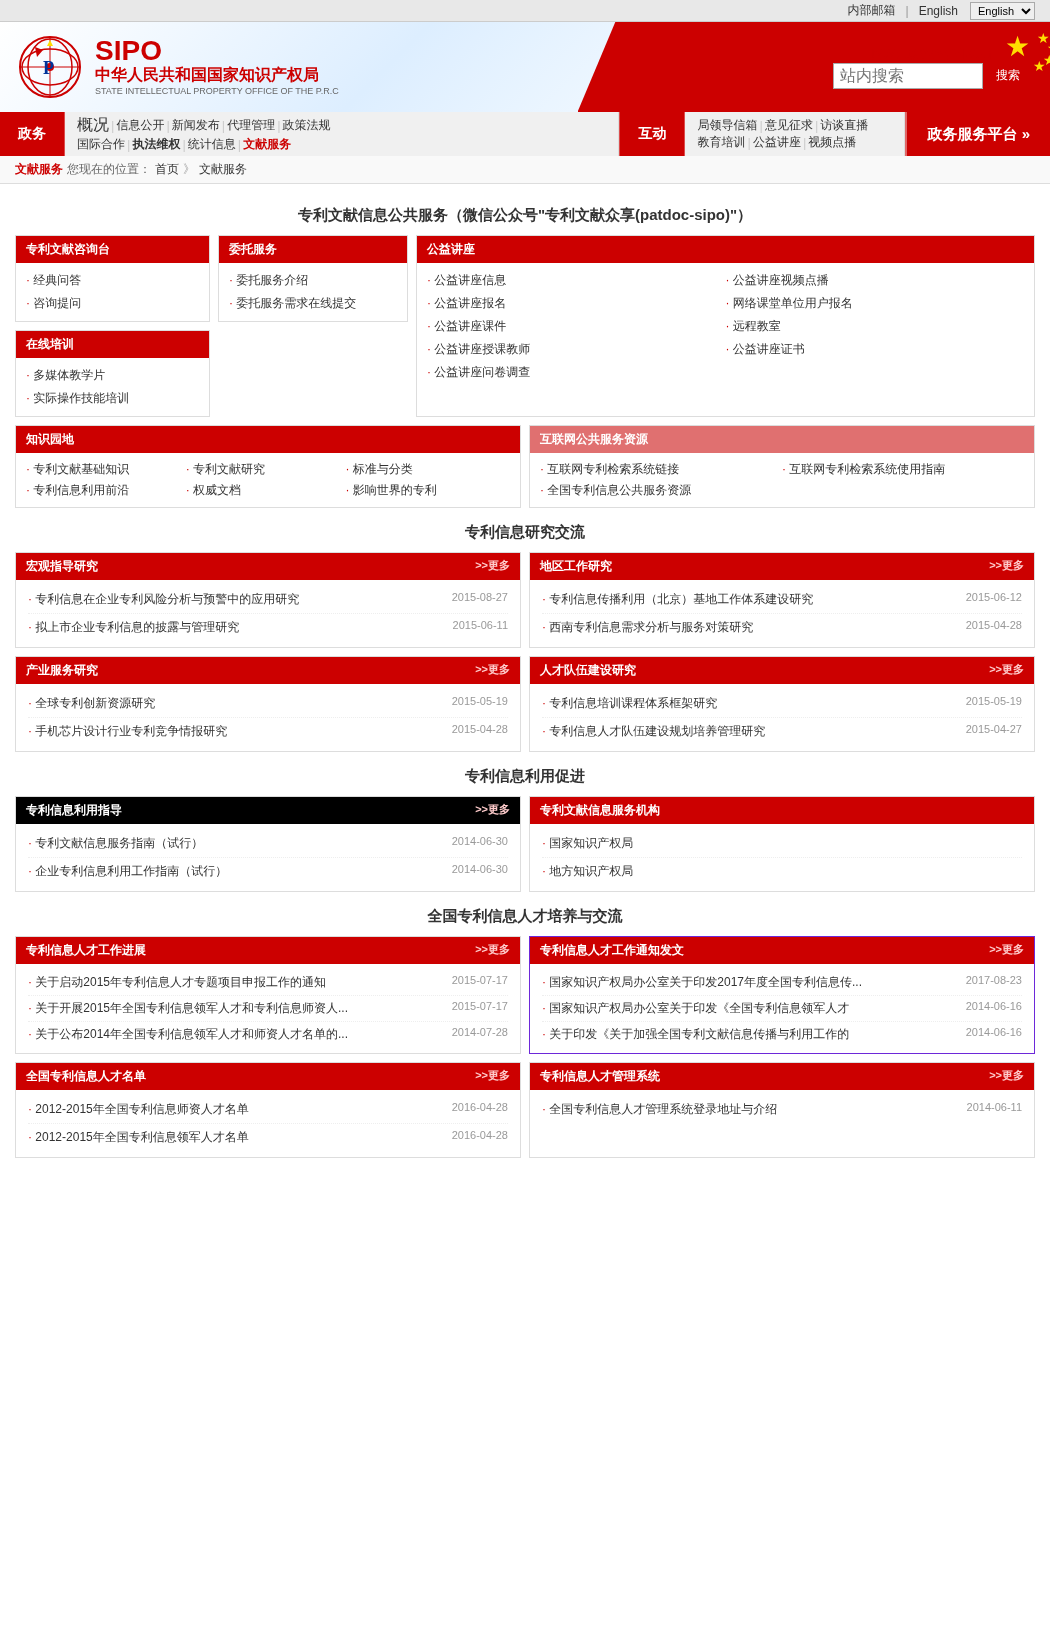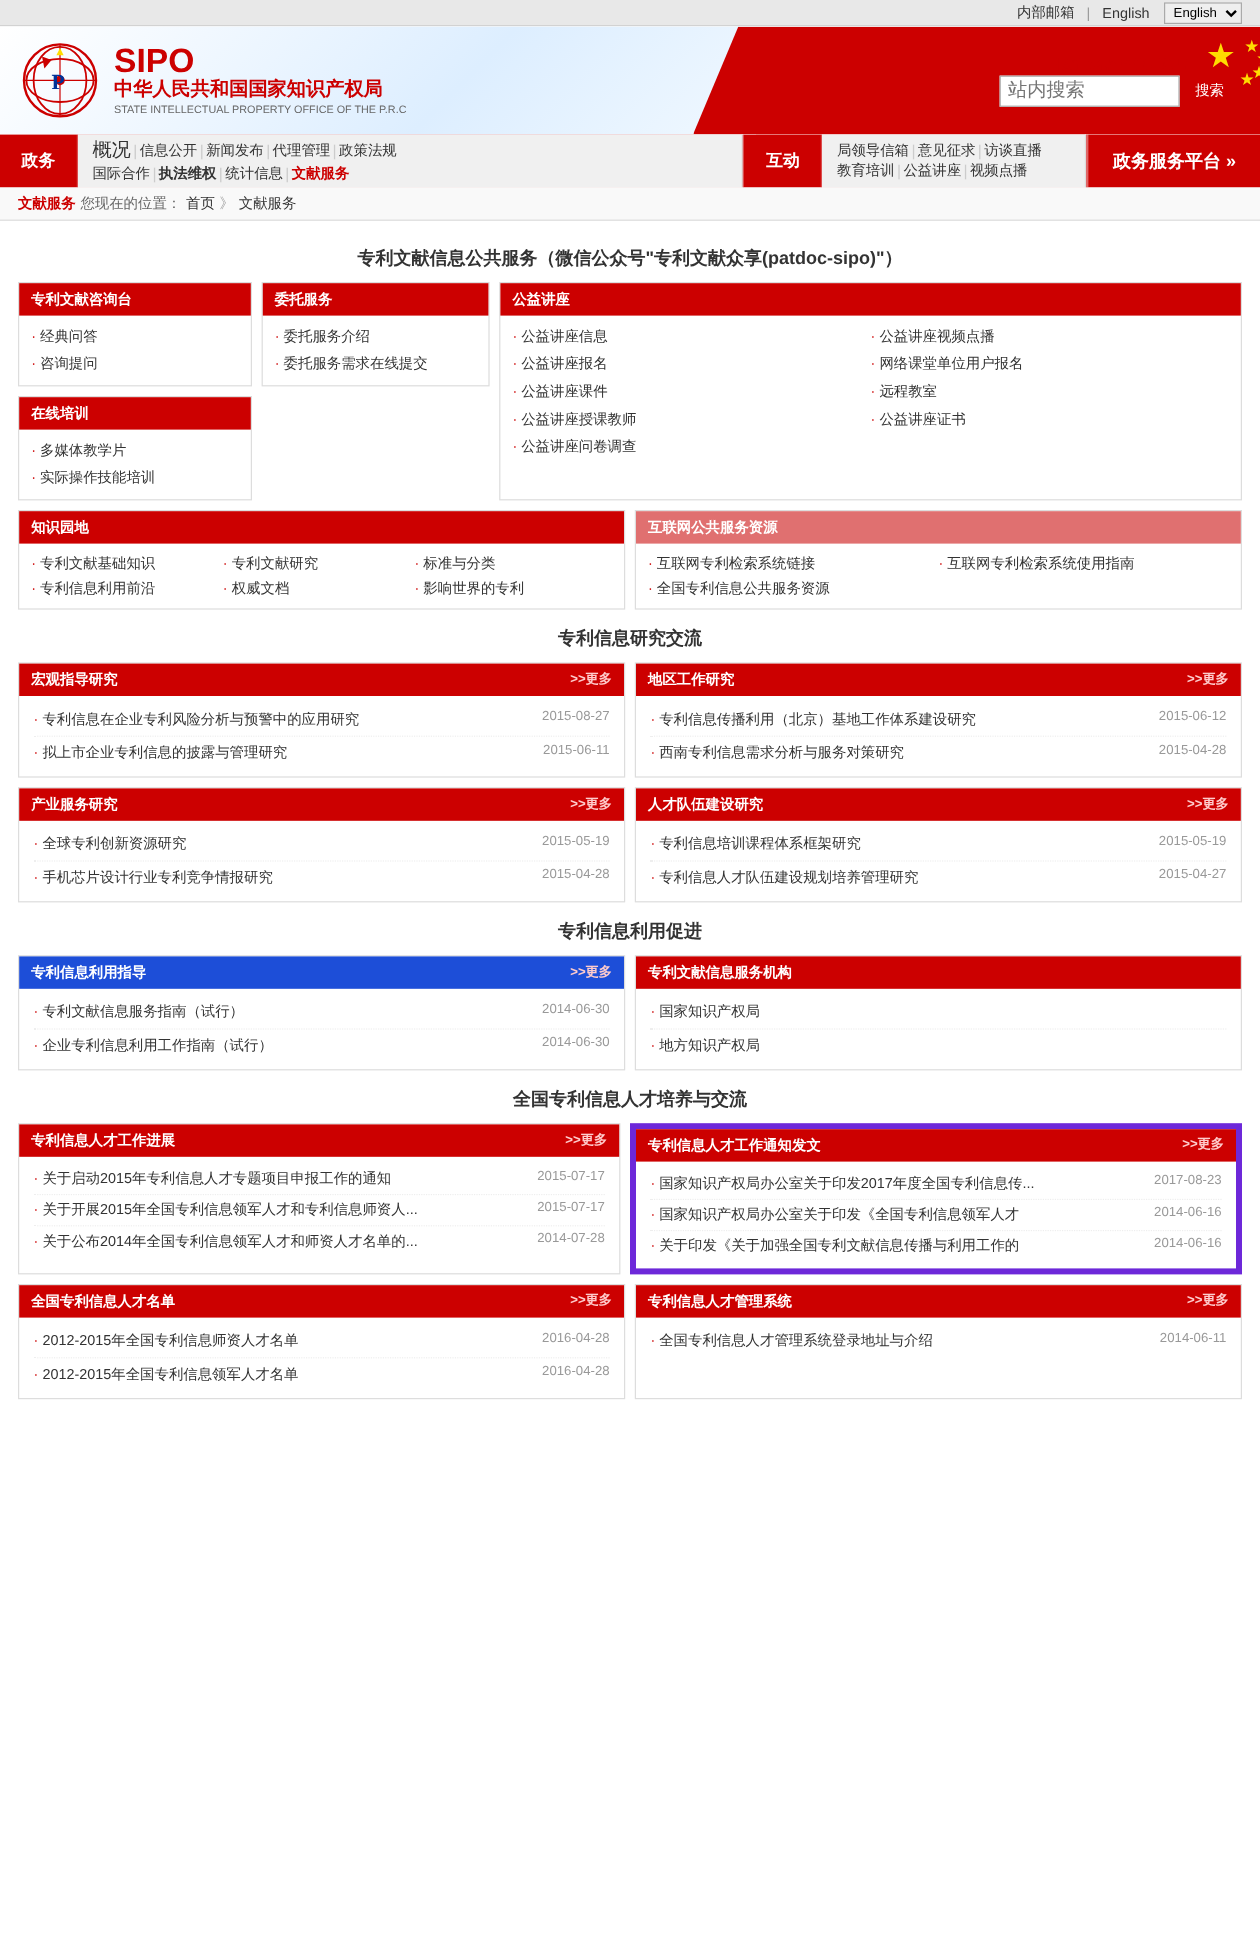--- a/index.html
+++ b/index.html
@@ -273,21 +273,21 @@
         </div>
       </div>
     </div>
   </div>
 
   <div style="text-align:center; font-size:15px; font-weight:bold; color:#333; margin:12px 0 10px;">专利信息利用促进</div>
 
   <div style="display:flex; gap:8px; margin-bottom:15px;">
 
     <div style="flex:1; border:1px solid #ddd;">
-      <div style="background:#1d4ed8; color:#fff; padding:5px 10px; font-size:12px; font-weight:bold; display:flex; justify-content:space-between;">
+      <div style="background:#000000; color:#fff; padding:5px 10px; font-size:12px; font-weight:bold; display:flex; justify-content:space-between;">
         <span>专利信息利用指导</span>
         <a style="color:#ffcccc; font-size:11px; text-decoration:none; cursor:pointer;">&gt;&gt;更多</a>
       </div>
       <div style="padding:6px 12px;">
         <div style="display:flex; justify-content:space-between; padding:5px 0; font-size:12px; border-bottom:1px dotted #eee;">
           <a style="color:#333; text-decoration:none; cursor:pointer;" class="bullet">专利文献信息服务指南（试行）</a>
           <span style="color:#999; font-size:11px; white-space:nowrap; margin-left:8px;">2014-06-30</span>
         </div>
         <div style="display:flex; justify-content:space-between; padding:5px 0; font-size:12px;">
           <a style="color:#333; text-decoration:none; cursor:pointer;" class="bullet">企业专利信息利用工作指南（试行）</a>
@@ -330,21 +330,21 @@
           <a style="color:#333; text-decoration:none; cursor:pointer; max-width:80%; overflow:hidden; text-overflow:ellipsis; white-space:nowrap;" class="bullet">关于开展2015年全国专利信息领军人才和专利信息师资人...</a>
           <span style="color:#999; font-size:11px; white-space:nowrap;">2015-07-17</span>
         </div>
         <div style="display:flex; justify-content:space-between; padding:4px 0; font-size:12px;">
           <a style="color:#333; text-decoration:none; cursor:pointer; max-width:80%; overflow:hidden; text-overflow:ellipsis; white-space:nowrap;" class="bullet">关于公布2014年全国专利信息领军人才和师资人才名单的...</a>
           <span style="color:#999; font-size:11px; white-space:nowrap;">2014-07-28</span>
         </div>
       </div>
     </div>
 
-    <div style="flex:1; border:5px solid #6d28d9;text-align:right;">
+    <div style="flex:1; border:1px solid #6d28d9;text-align:right;">
       <div style="background:#cc0000; color:#fff; padding:5px 10px; font-size:12px; font-weight:bold; display:flex; justify-content:space-between;">
         <span>专利信息人才工作通知发文</span>
         <a style="color:#ffcccc; font-size:11px; text-decoration:none; cursor:pointer;">&gt;&gt;更多</a>
       </div>
       <div style="padding:6px 12px;">
         <div style="display:flex; justify-content:space-between; padding:4px 0; font-size:12px; border-bottom:1px dotted #eee;">
           <a style="color:#333; text-decoration:none; cursor:pointer; max-width:80%; overflow:hidden; text-overflow:ellipsis; white-space:nowrap;" class="bullet">国家知识产权局办公室关于印发2017年度全国专利信息传...</a>
           <span style="color:#999; font-size:11px; white-space:nowrap;">2017-08-23</span>
         </div>
         <div style="display:flex; justify-content:space-between; padding:4px 0; font-size:12px; border-bottom:1px dotted #eee;">

